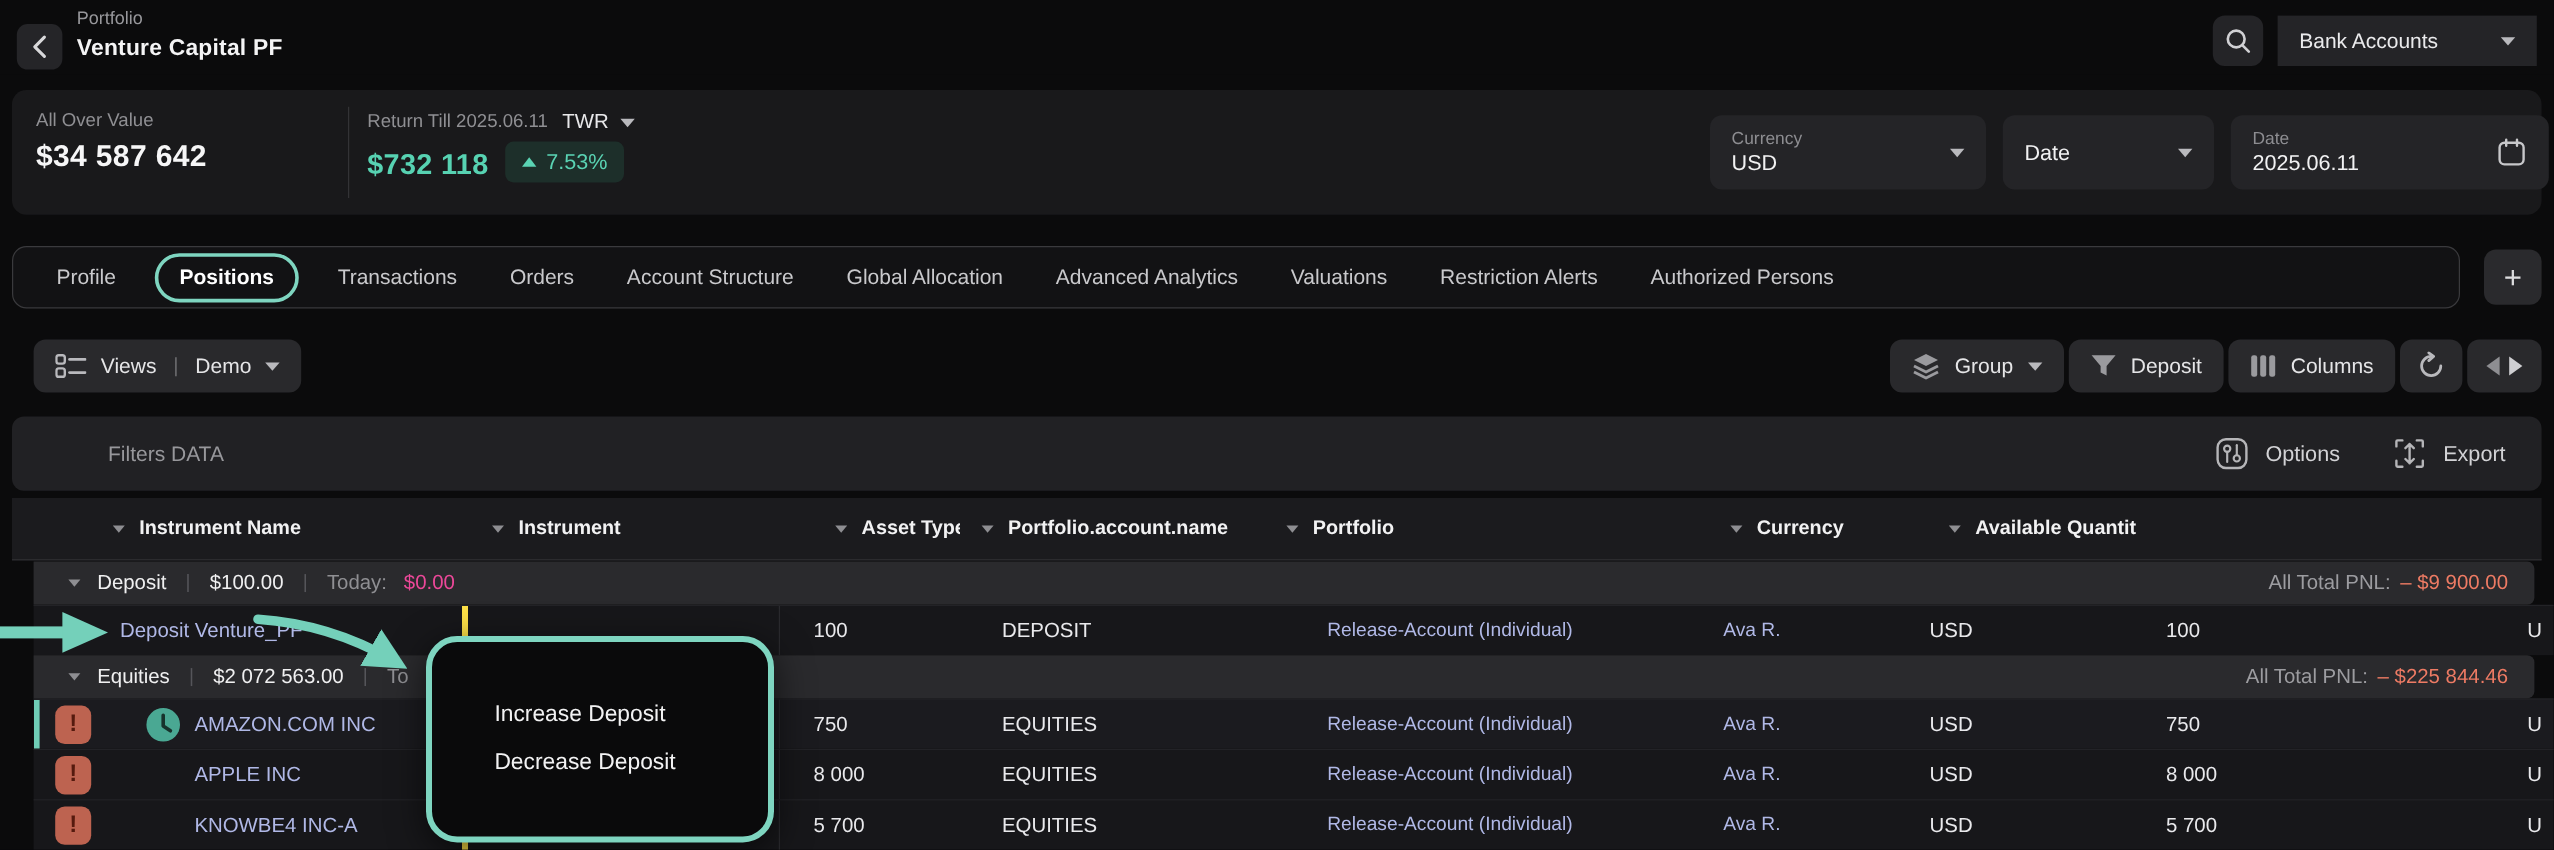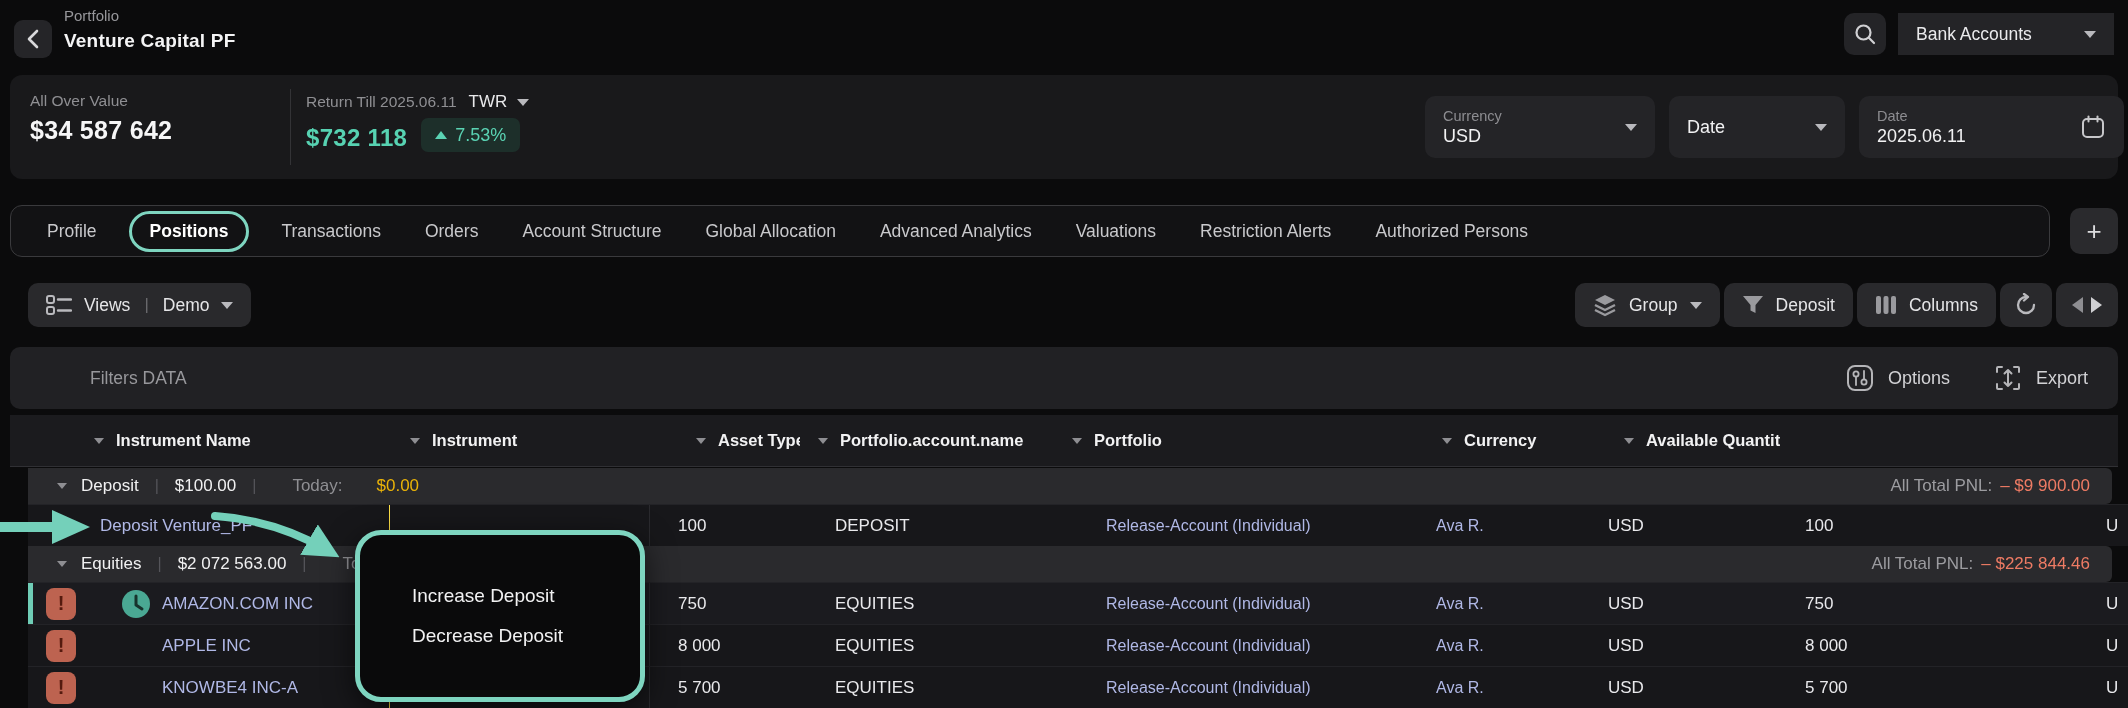--- a/index.html
+++ b/index.html
@@ -70,31 +70,31 @@
   .cell { display:flex; align-items:center; overflow:hidden; white-space:nowrap; }
   #thead { left:10px; top:415px; width:2108px; height:52px; background:#1b1b1e; border-bottom:1px solid #303034; }
   #thead .grid { margin-left:18px; width:2100px; }
   .hcell { gap:12px; font-size:16.5px; font-weight:bold; color:#f2f2f3; cursor:pointer; }
   .row { left:28px; width:2100px; background:#17171a; border-top:1px solid #232327; }
   .grow { left:28px; width:2084px; background:#2a2a2d; border-radius:0 6px 6px 0; display:flex; align-items:center;
     padding:0 22px 0 29px; gap:14px; font-size:17px; cursor:pointer; }
   .gpipe { color:#55555a; font-size:16px; padding:0 2px; }
   .gname { color:#f0f0f1; }
   .gval { color:#f0f0f1; }
-  .gtoday { color:#8f8f93;margin-left:20px; }
-  .gtoday b { color:#eab308; font-weight:normal; }
+  .gtoday { color:#8f8f93; }
+  .gtoday b { color:#ec4899; font-weight:normal; }
   .pnl { margin-left:auto; display:flex; gap:8px; font-size:17px; }
   .pnl-lab { color:#9c9ca0; }
   .pnl-val { color:#ee7b64; }
   .link { color:#b0b8e6; }
   .val { color:#e9e9ec; font-size:17px; }
   .c-name { font-size:17px; }
   .alert-badge { width:30px; height:32px; background:#bd6350; border-radius:8px; margin-left:18px;
     display:flex; align-items:center; justify-content:center; color:#551a0e; font-weight:bold; font-size:20px; }
-  .row .cell:nth-child(2) { border-right:1px solid #fde047; }
+  .row .cell:nth-child(2) { border-right:5px solid #fde047; }
   .row .cell:nth-child(3) { border-right:1px solid #2a2a2e; }
   #row-amzn { box-shadow:inset 5px 0 0 #6fcdb6; background:#1b1b1f; }
   .ovf { color:#e9e9ec; font-size:17px; }
 
   
   #ctx-menu { left:355px; top:530px; width:290px; height:172px; background:#0a0a0b; border:5px solid #7ed5c0;
     border-radius:26px; display:flex; flex-direction:column; justify-content:center; gap:18px;
     padding-left:52px; z-index:40; box-shadow:0 8px 30px rgba(0,0,0,.6); }
   .ctx-item { font-size:19px; color:#f2f2f3; cursor:pointer; }
   .anno { z-index:50; pointer-events:none; }

